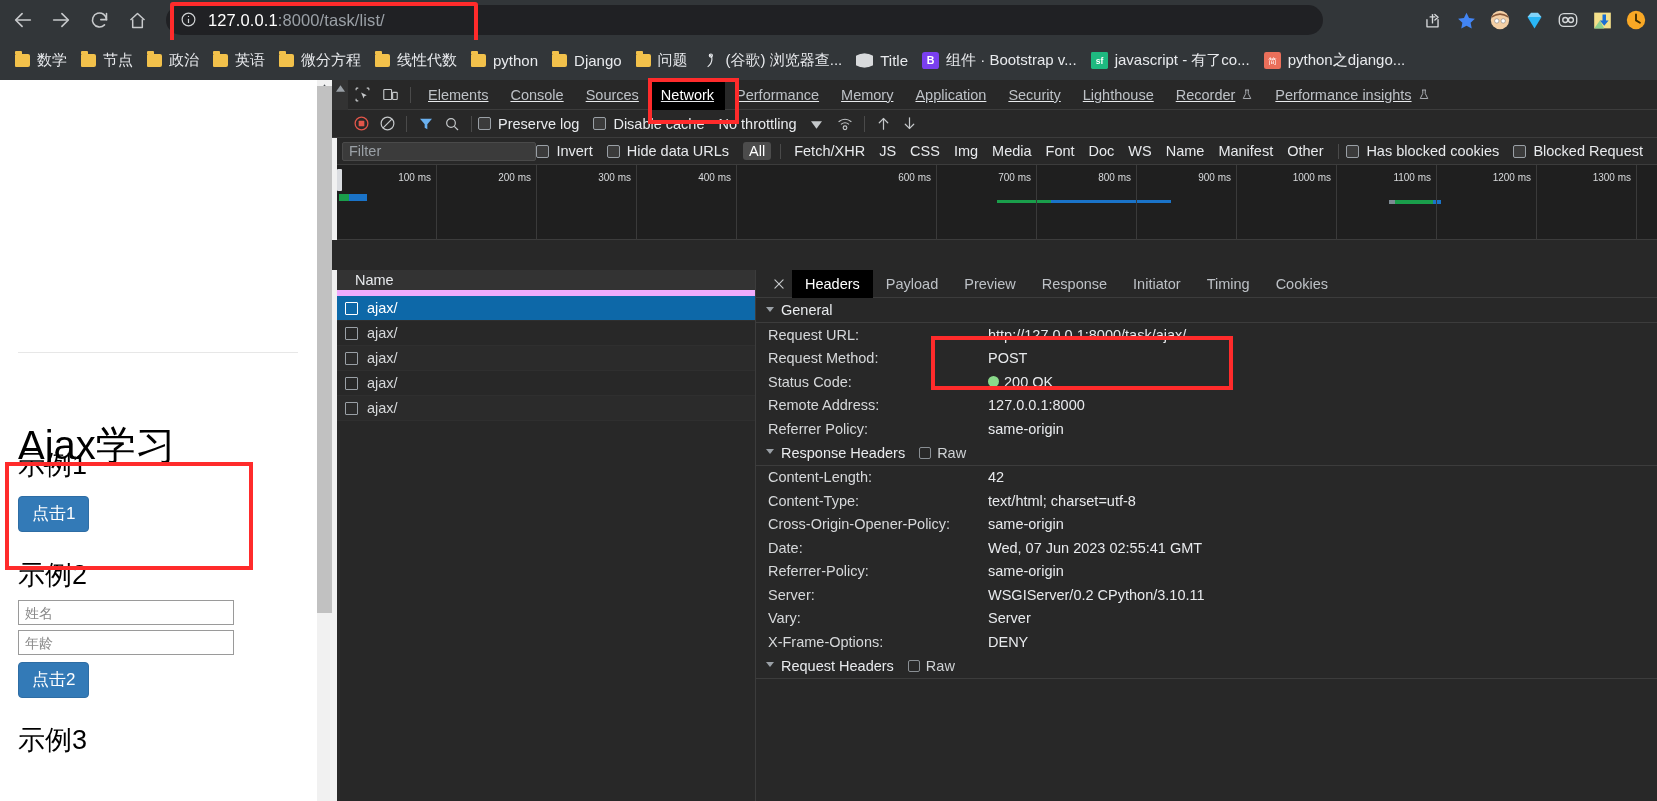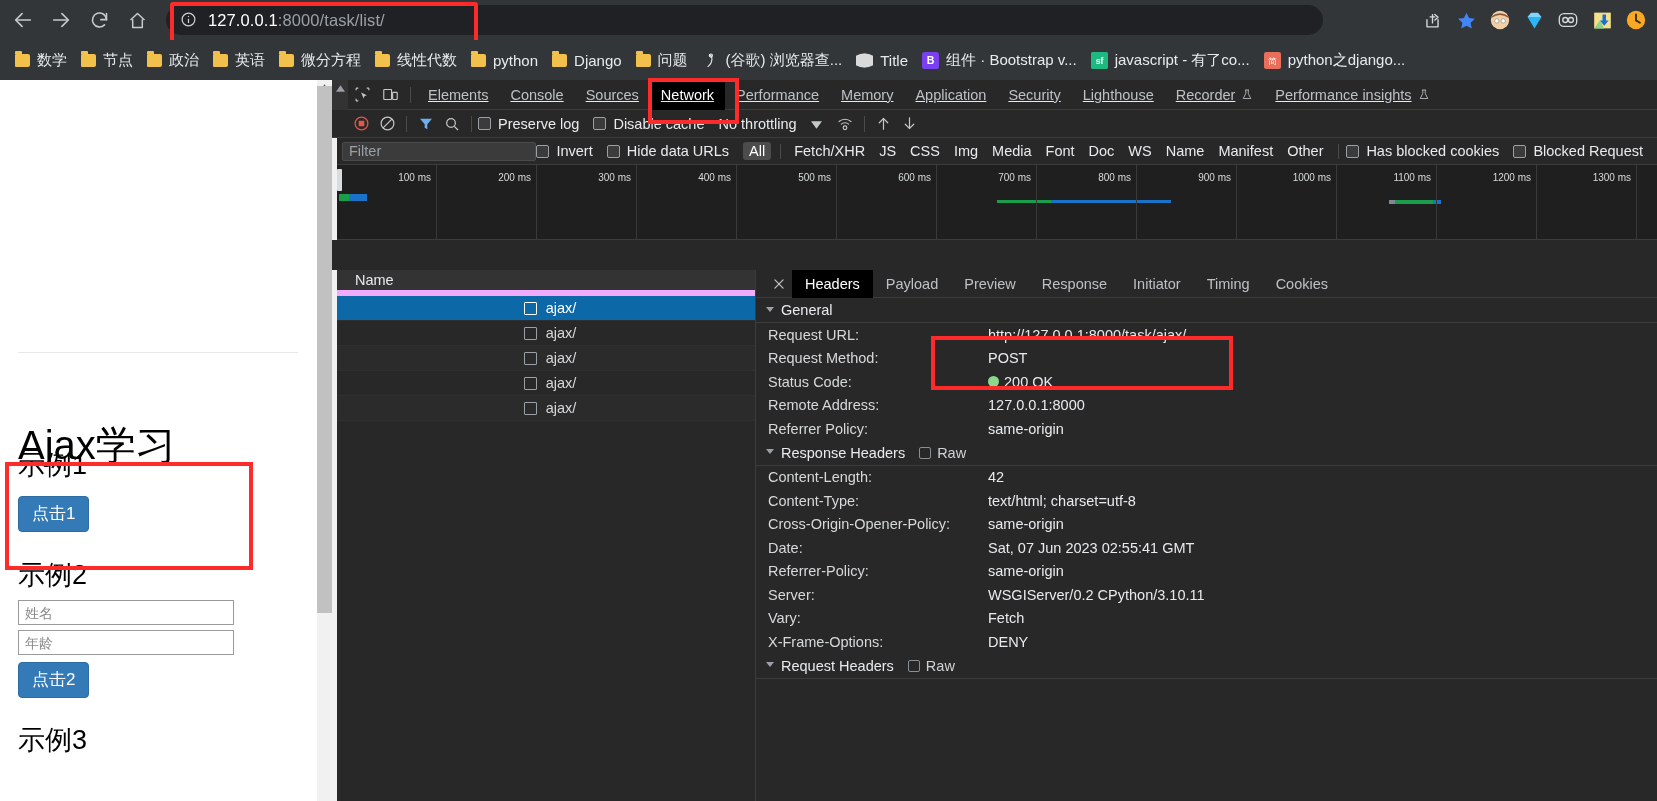--- a/index.html
+++ b/index.html
@@ -175,21 +175,21 @@
   
   .dt-body { position: absolute; left: 0; top: 190px; width: 1325px; height: 531px; display: flex; }
   .req-panel { width: 424px; height: 531px; background: #282828; border-right: 1px solid #3c3c3c; position: relative; }
   .req-gutter { position: absolute; left: 0; top: 0; width: 5px; height: 531px; background: #f1f1f1; }
   .req-head {
     margin-left: 5px; height: 26px; background: #333333; border-bottom: 6px solid #f0abfc;
     display: flex; align-items: center; padding-left: 18px; color: #e8eaed; font-size: 14.5px;
   }
   .req-row {
     margin-left: 5px; height: 25px; display: flex; align-items: center; padding-left: 8px;
-    color: #d6d8da; font-size: 14.5px; border-bottom: 1px solid #2f2f2f; justify-content: center;
+    color: #d6d8da; font-size: 14.5px; border-bottom: 1px solid #2f2f2f;
   }
   .req-row:nth-child(odd) { background: #2b2b2b; }
   .req-row.selected { background: #0d68a8; color: #fff; }
   .req-chk {
     width: 13px; height: 13px; border: 1px solid #9aa0a6; background: transparent;
     margin-right: 9px; flex: none; border-radius: 1px;
   }
   .req-row.selected .req-chk { border-color: #ffffff; }
 
   
@@ -608,23 +608,20 @@
           </div>
           <div class="ov-tick" style="left: 0px; width: 200px;">
             <span>200 ms</span>
           </div>
           <div class="ov-tick" style="left: 0px; width: 300px;">
             <span>300 ms</span>
           </div>
           <div class="ov-tick" style="left: 0px; width: 400px;">
             <span>400 ms</span>
           </div>
-          <div class="ov-tick" style="left: 0px; width: 500px;">
-            <span>500 ms</span>
-          </div>
           <div class="ov-tick" style="left: 0px; width: 600px;">
             <span>600 ms</span>
           </div>
           <div class="ov-tick" style="left: 0px; width: 700px;">
             <span>700 ms</span>
           </div>
           <div class="ov-tick" style="left: 0px; width: 800px;">
             <span>800 ms</span>
           </div>
           <div class="ov-tick" style="left: 0px; width: 900px;">
@@ -753,39 +750,39 @@
             </div>
             <div class="hdr-row">
               <span class="hdr-key">Cross-Origin-Opener-Policy:</span>
               <span class="hdr-val">
                 <span>same-origin</span>
               </span>
             </div>
             <div class="hdr-row">
               <span class="hdr-key">Date:</span>
               <span class="hdr-val">
-                <span>Sat, 07 Jun 2023 02:55:41 GMT</span>
+                <span>Wed, 07 Jun 2023 02:55:41 GMT</span>
               </span>
             </div>
             <div class="hdr-row">
               <span class="hdr-key">Referrer-Policy:</span>
               <span class="hdr-val">
                 <span>same-origin</span>
               </span>
             </div>
             <div class="hdr-row">
               <span class="hdr-key">Server:</span>
               <span class="hdr-val">
                 <span>WSGIServer/0.2 CPython/3.10.11</span>
               </span>
             </div>
             <div class="hdr-row">
               <span class="hdr-key">Vary:</span>
               <span class="hdr-val">
-                <span>Fetch</span>
+                <span>Server</span>
               </span>
             </div>
             <div class="hdr-row">
               <span class="hdr-key">X-Frame-Options:</span>
               <span class="hdr-val">
                 <span>DENY</span>
               </span>
             </div>
           </div>
 

